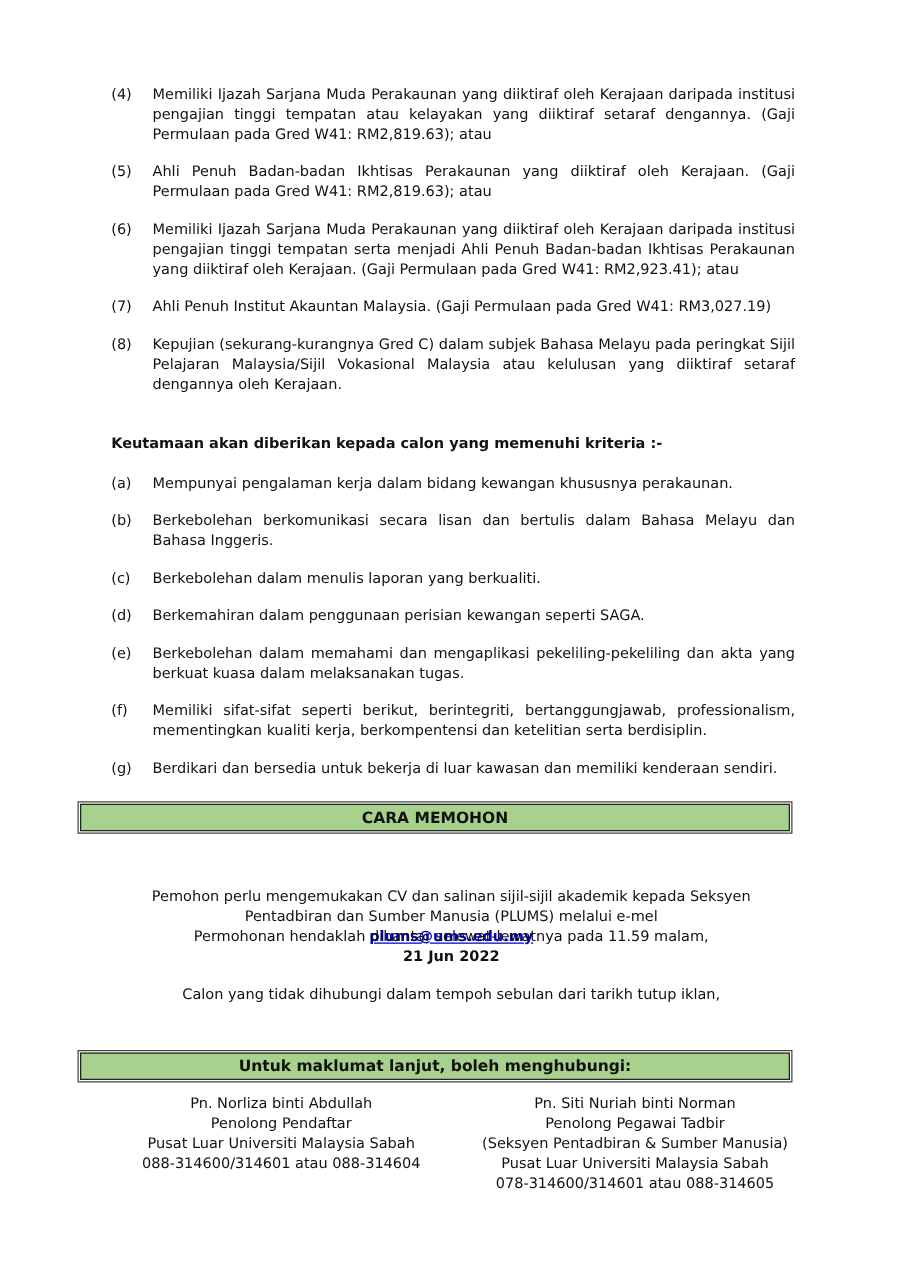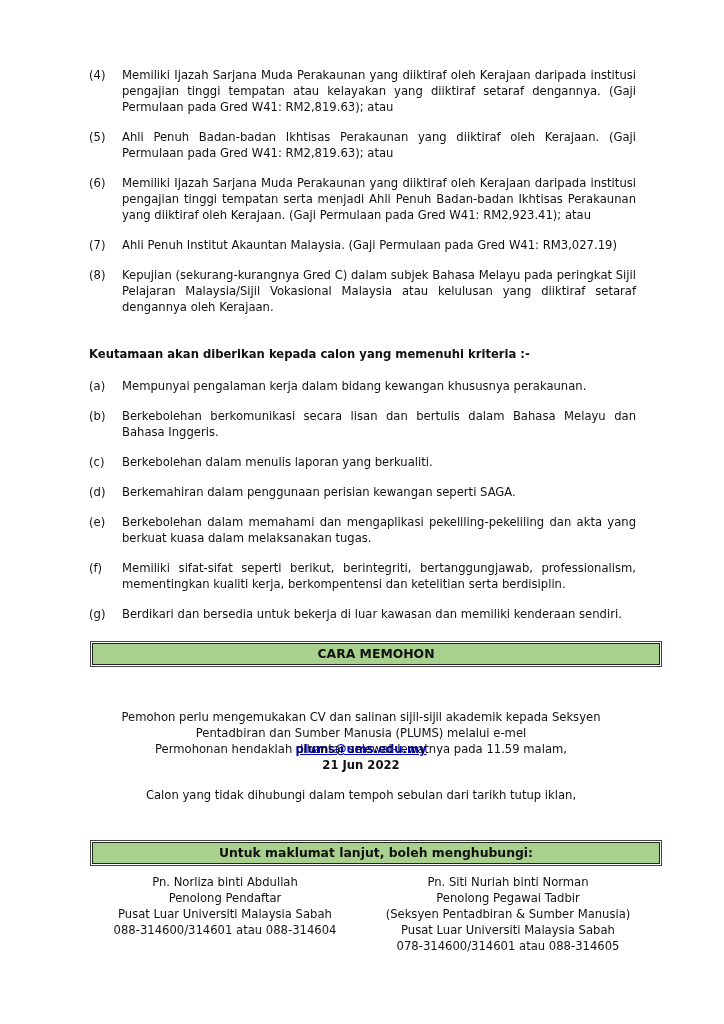--- a/index.html
+++ b/index.html
@@ -10,21 +10,21 @@
     }
     .page { position: absolute; left: 0; top: 0; width: 724px; height: 1024px; }
     .list { position: absolute; left: 89px; width: 547px; }
     .item { display: flex; margin-bottom: 14px; }
     .item .num { width: 33px; flex: 0 0 33px; }
     .item .txt { flex: 1; text-align: justify; text-align-last: left; }
     #list-num { top: 67px; }
     .heading-bold { position: absolute; left: 89px; top: 346px; font-weight: bold; }
     #list-alpha { top: 378px; }
     .green-box {
-      position: absolute; left: 92px; width: 566px; height: 20px;
+      position: absolute; left: 64px; width: 566px; height: 20px;
       background: #a8d18d; border: 1px solid #222;
       box-shadow: 0 0 0 1px #fff, 0 0 0 2px #444;
       text-align: center; font-weight: bold; font-size: 12.4px; line-height: 20px;
     }
     #box-cara { top: 643px; }
     #box-untuk { top: 842px; }
     .center-block { position: absolute; left: 76px; width: 570px; text-align: center; }
     #apply-text { top: 697px; margin-top: 12px; }
     #deadline-text { top: 741px; }
     #notice-text { top: 787px; }

